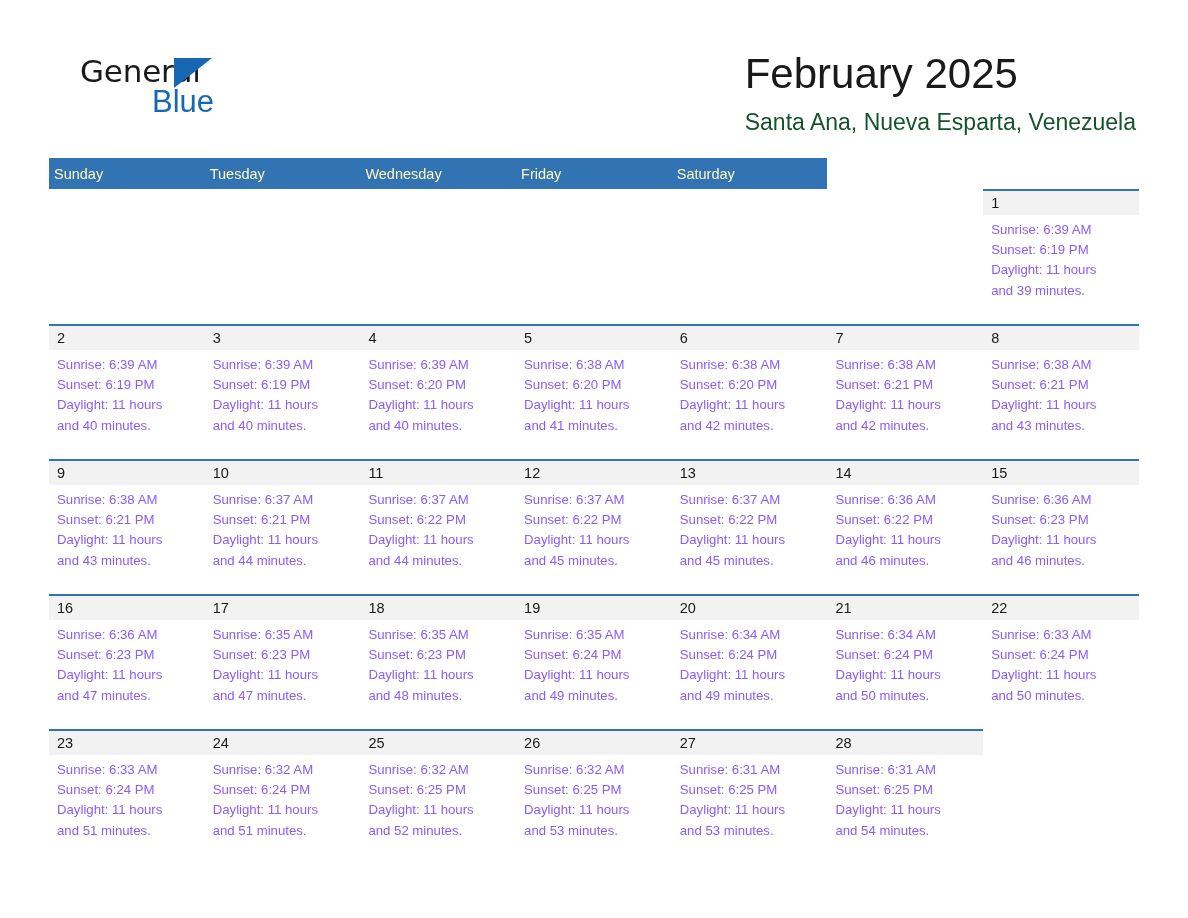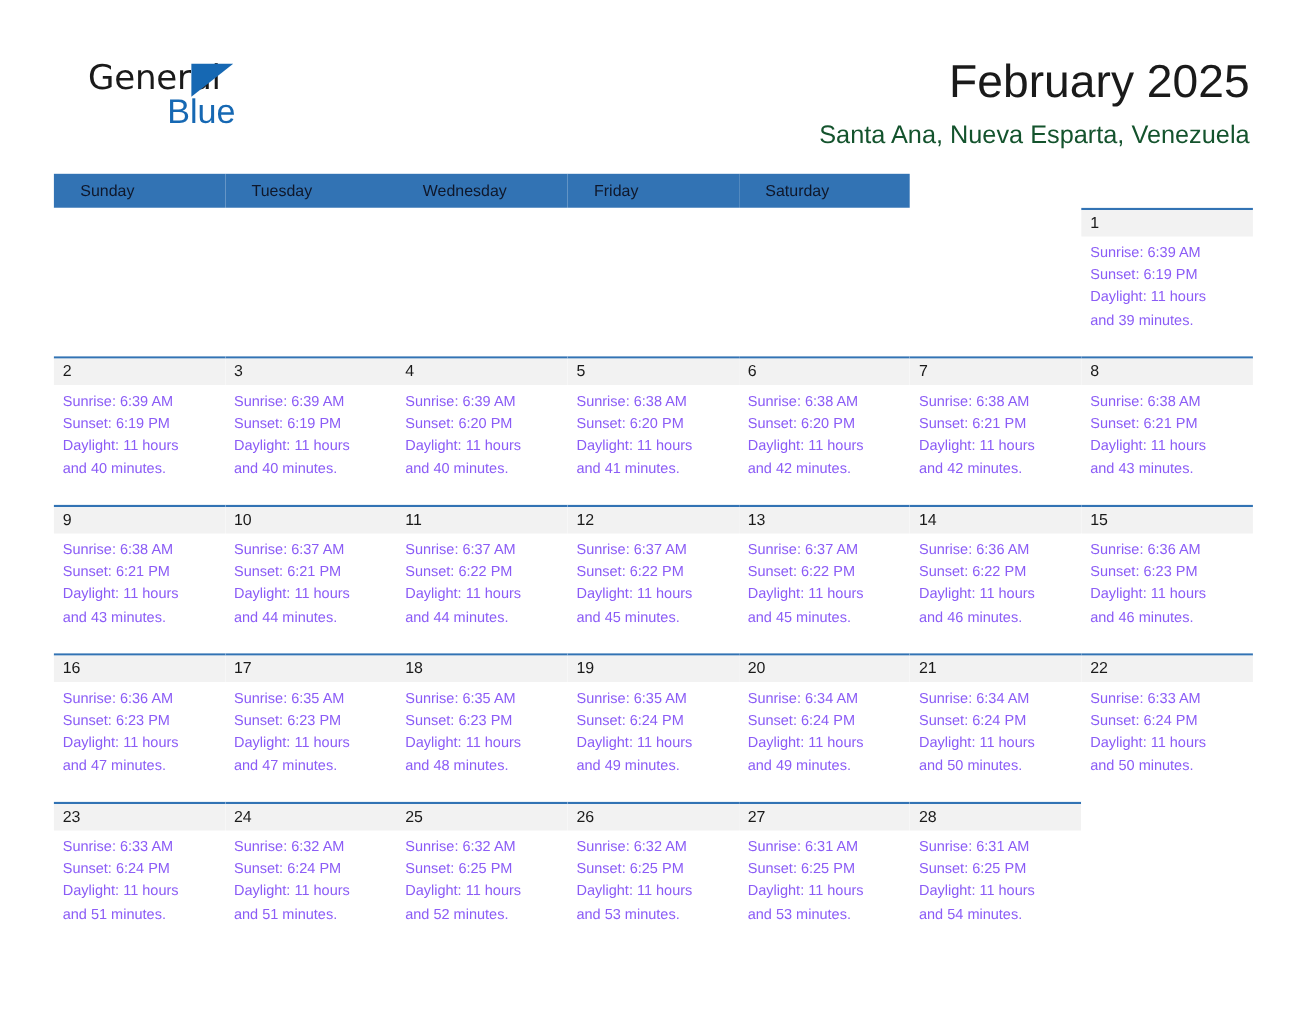--- a/index.html
+++ b/index.html
@@ -69,21 +69,21 @@
     line-height: 38px;
     color: #1668b3;
     font-family: Liberation Sans, sans-serif;
     font-weight: 400;
   }
 
   .title-block {
     position: absolute;
     right: 52px;
     top: 48px;
-    text-align: right;
+    text-align: left;
   }
   .month-title {
     font-size: 42px;
     line-height: 52px;
     color: #1a1a1a;
     font-weight: 400;
     white-space: nowrap;
   }
   .location-title {
     margin-top: 8px;
@@ -101,24 +101,24 @@
     top: 158px;
     width: 1090px;
   }
   .weekday-header {
     display: flex;
     background: #ffffff;
   }
   .weekday-cell {
     width: 155.7px;
     background: #3273b4;
-    color: #0f172a;
+    color: #fef9c3;
     font-size: 14.5px;
     line-height: 18px;
-    padding: 7px 0 8px 24px;
+    padding: 7px 0 8px 5px;
     box-sizing: border-box;
     height: 31px;
   }
   .week-row {
     display: flex;
     margin-top: 8px;
   }
   .week-row:first-of-type {
     margin-top: 0;
   }

